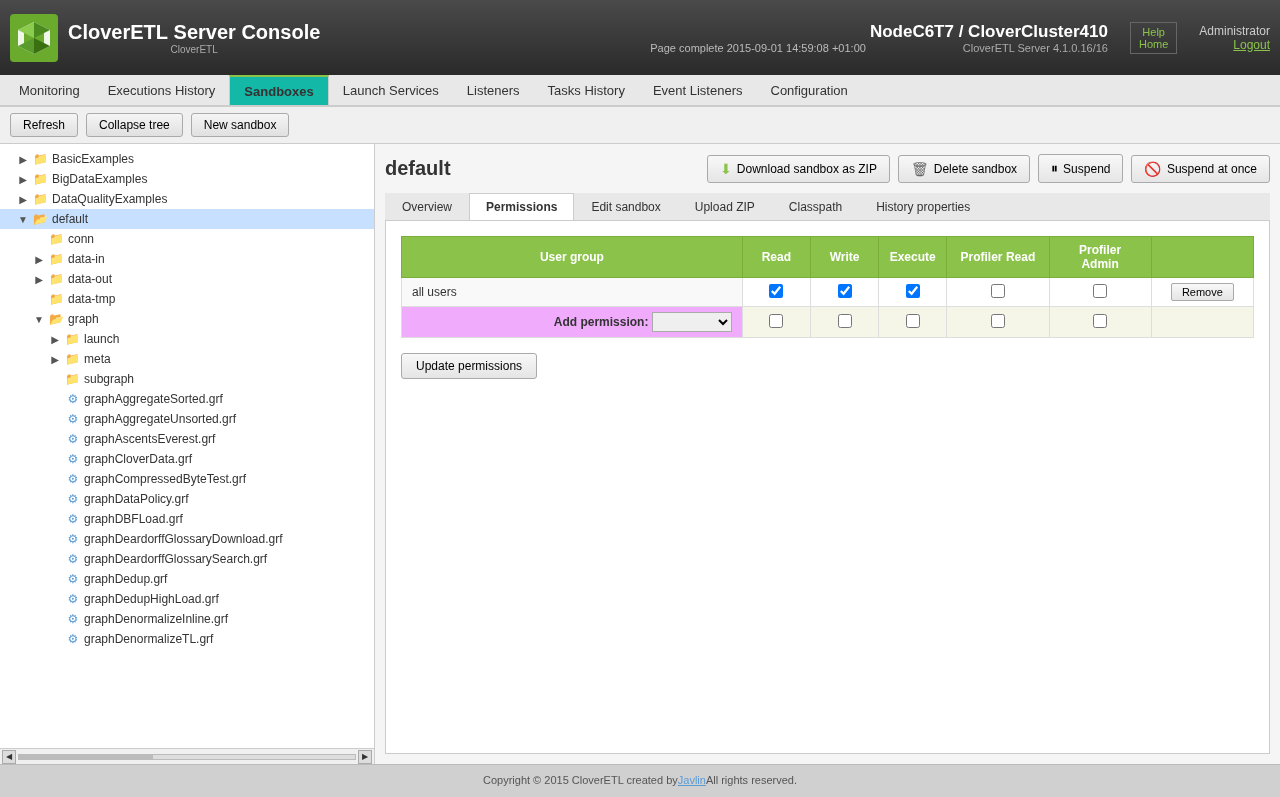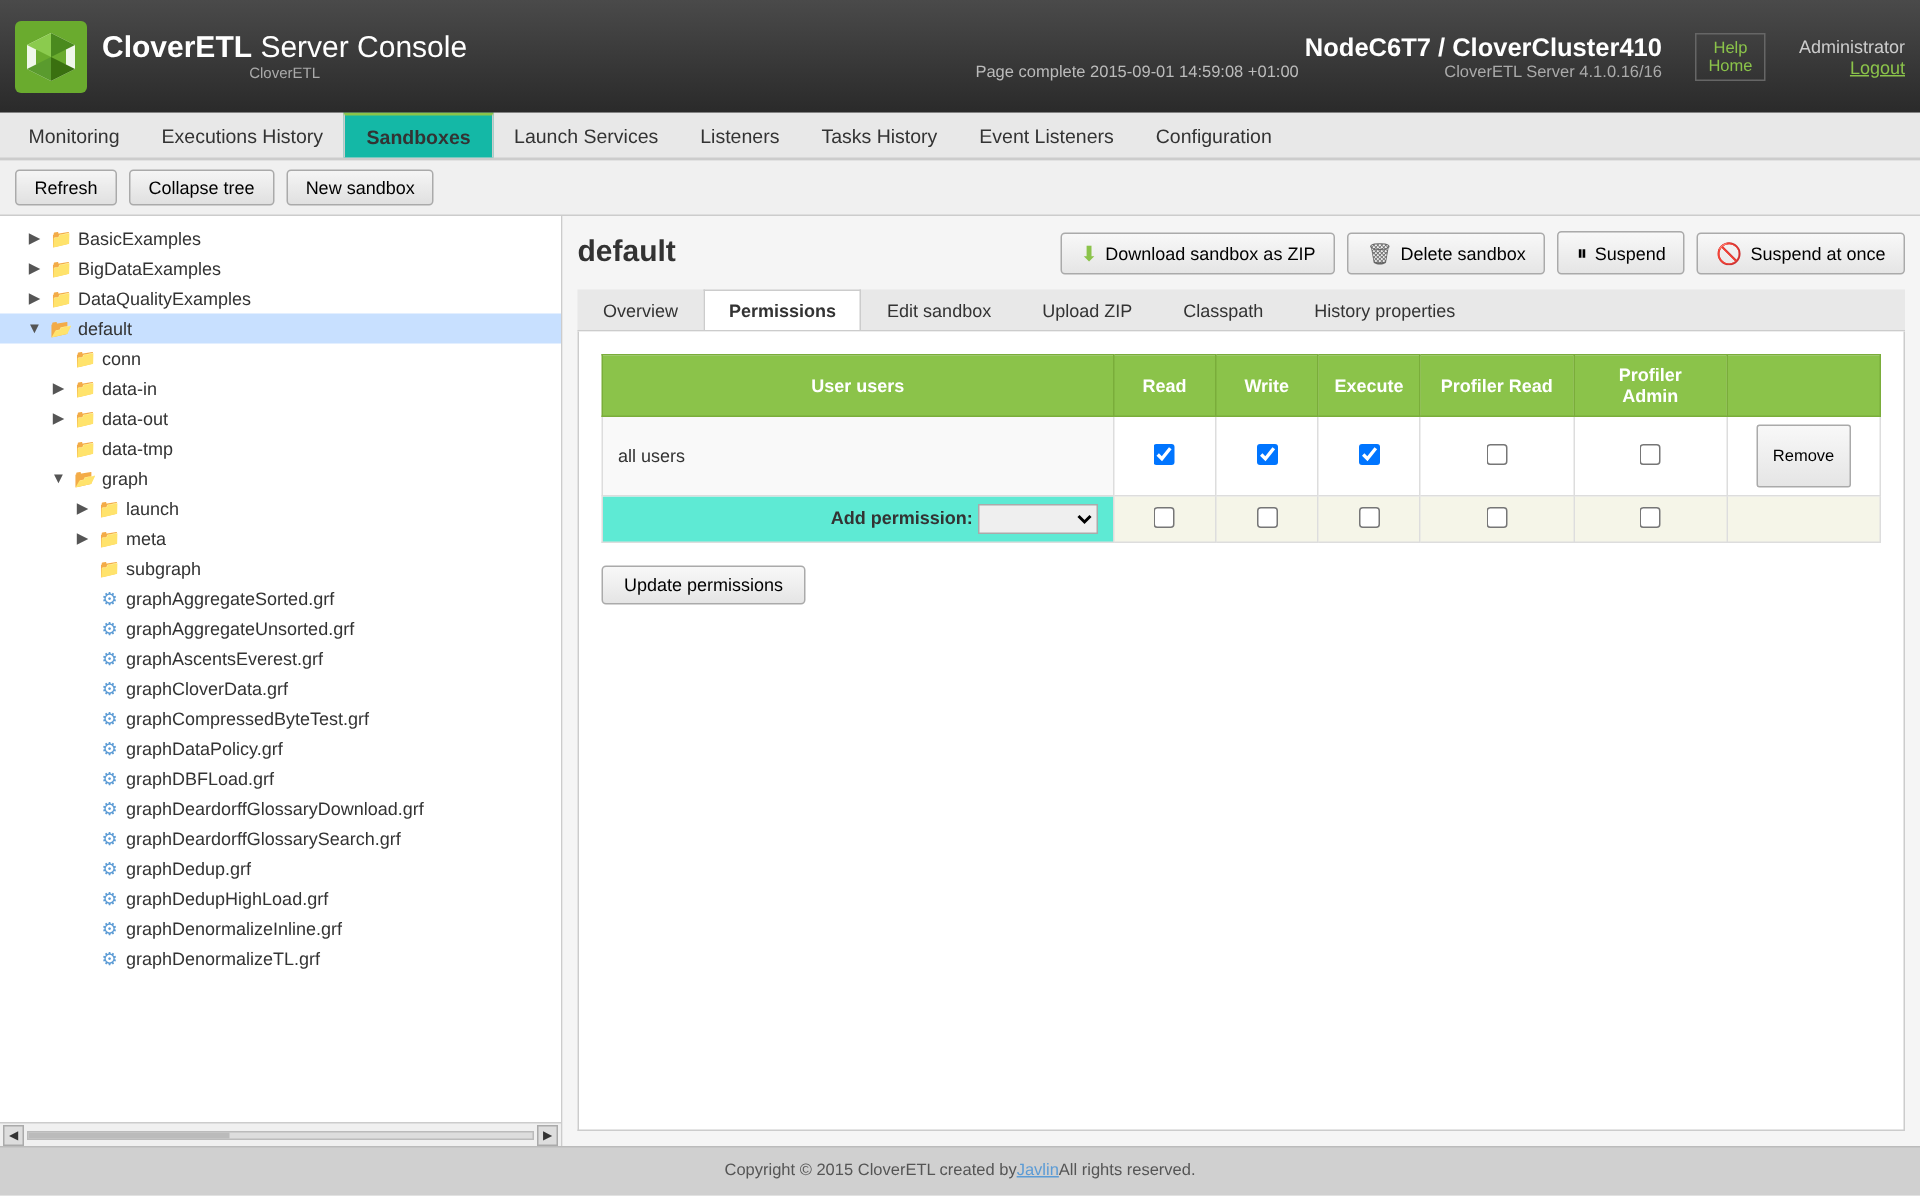--- a/index.html
+++ b/index.html
@@ -253,24 +253,24 @@
     #permissions-table td.user-name {
       text-align: left;
       background: #f9f9f9;
     }
     #permissions-table tr.add-row td {
       background: #f5f5e8;
     }
     #permissions-table tr.add-row td.label-cell {
       text-align: right;
       font-weight: bold;
-      background: #5eead4;
+      background: #f0abfc;
     }
     .remove-btn {
-      padding: 14px 10px;
+      padding: 2px 10px;
       border: 1px solid #aaa;
       background: linear-gradient(to bottom, #f8f8f8, #e5e5e5);
       cursor: pointer;
       font-size: 11px;
       border-radius: 2px;
     }
     .update-btn {
       padding: 5px 14px;
       border: 1px solid #aaa;
       background: linear-gradient(to bottom, #f8f8f8, #e5e5e5);
@@ -321,21 +321,21 @@
         <polygon points="18,2 34,10 18,18" fill="#4a8a1e"></polygon>
         <polygon points="18,18 34,26 18,34" fill="#3a7010"></polygon>
         <polygon points="18,2 2,10 18,18" fill="#8bcb4e"></polygon>
         <polygon points="18,18 2,26 18,34" fill="#5a9b2e"></polygon>
       </svg>
     </div>
     <div>
       <div style="color:white; font-size:20px;">
         <span style="font-weight:bold;">CloverETL</span>
         <span style="font-weight:normal;"> </span>
-        <span style="font-weight:normal;">Server Console</span>
+        <span style="font-weight:bold;">Server Console</span>
       </div>
       <div style="color:#aaa; font-size:10px; text-align:center;">CloverETL</div>
     </div>
   </div>
 
   <div id="header-right">
     <div id="page-info" style="color:#bbb; font-size:11px;">Page complete  2015-09-01 14:59:08 +01:00</div>
     <div style="display:flex; align-items:center; gap:22px;">
       <div>
         <div style="color:white; font-size:17px; font-weight:bold; text-align:right;">NodeC6T7 / CloverCluster410</div>
@@ -552,21 +552,21 @@
       <div class="tab">Edit sandbox</div>
       <div class="tab">Upload ZIP</div>
       <div class="tab">Classpath</div>
       <div class="tab">History properties</div>
     </div>
 
     <div id="content">
       <table id="permissions-table">
         <thead>
           <tr>
-            <th class="user-group-th" style="width:40%;">User users</th>
+            <th class="user-group-th" style="width:40%;">User group</th>
             <th style="width:8%;">Read</th>
             <th style="width:8%;">Write</th>
             <th style="width:8%;">Execute</th>
             <th style="width:12%;">Profiler Read</th>
             <th style="width:12%;">Profiler Admin</th>
             <th style="width:12%;"></th>
           </tr>
         </thead>
         <tbody>
 

